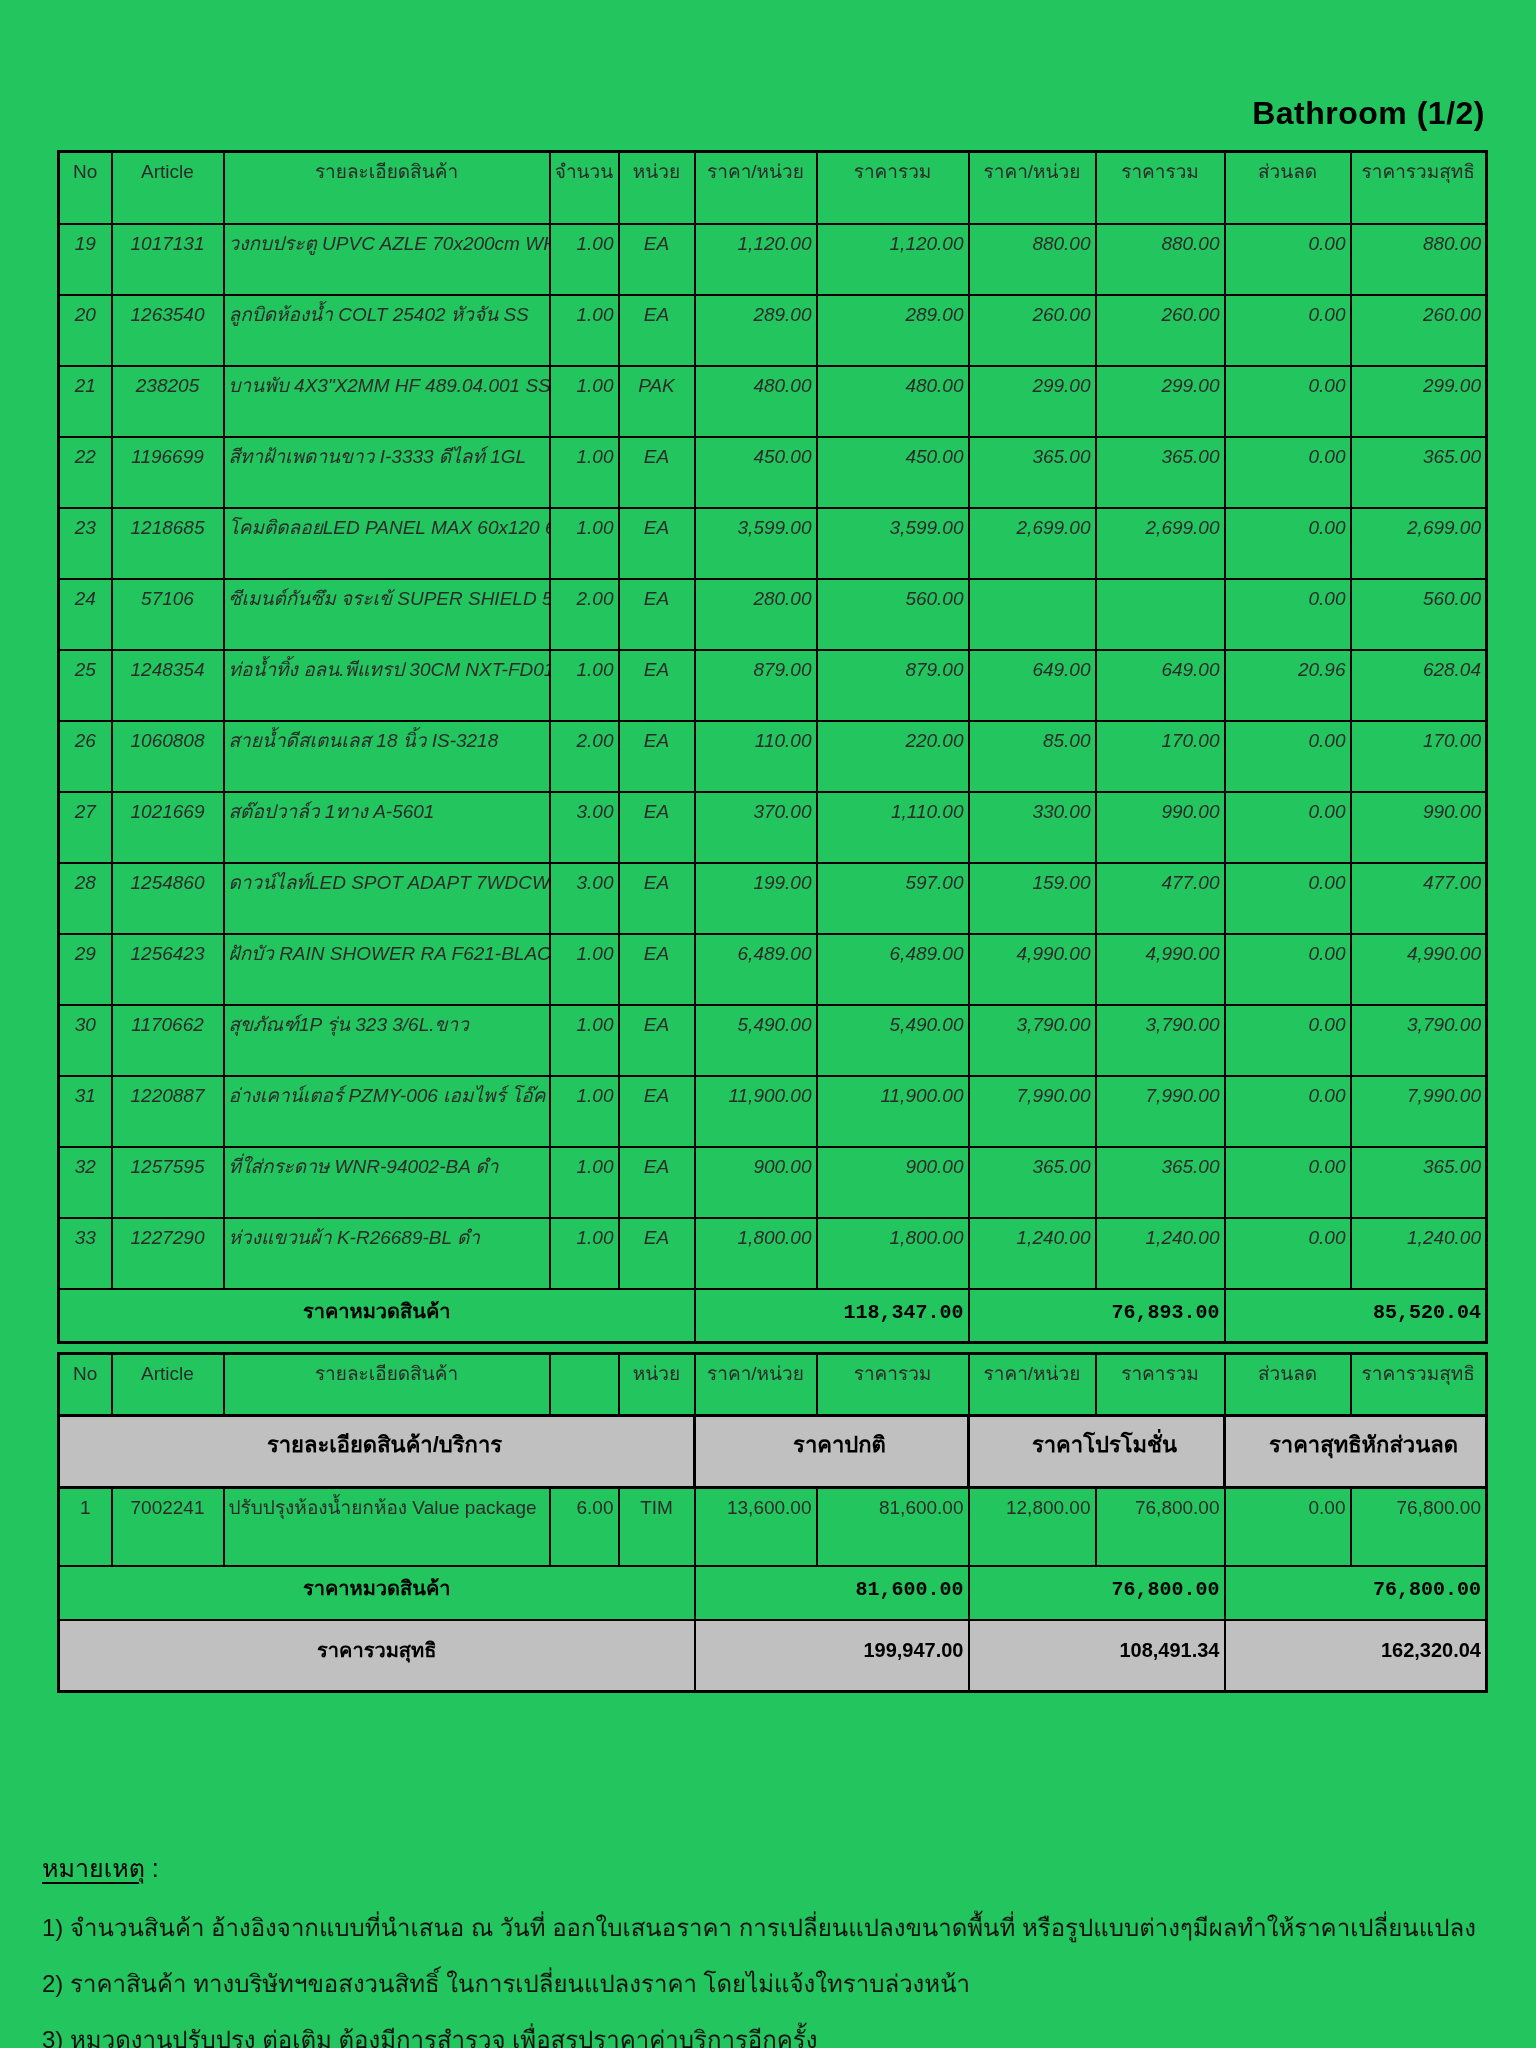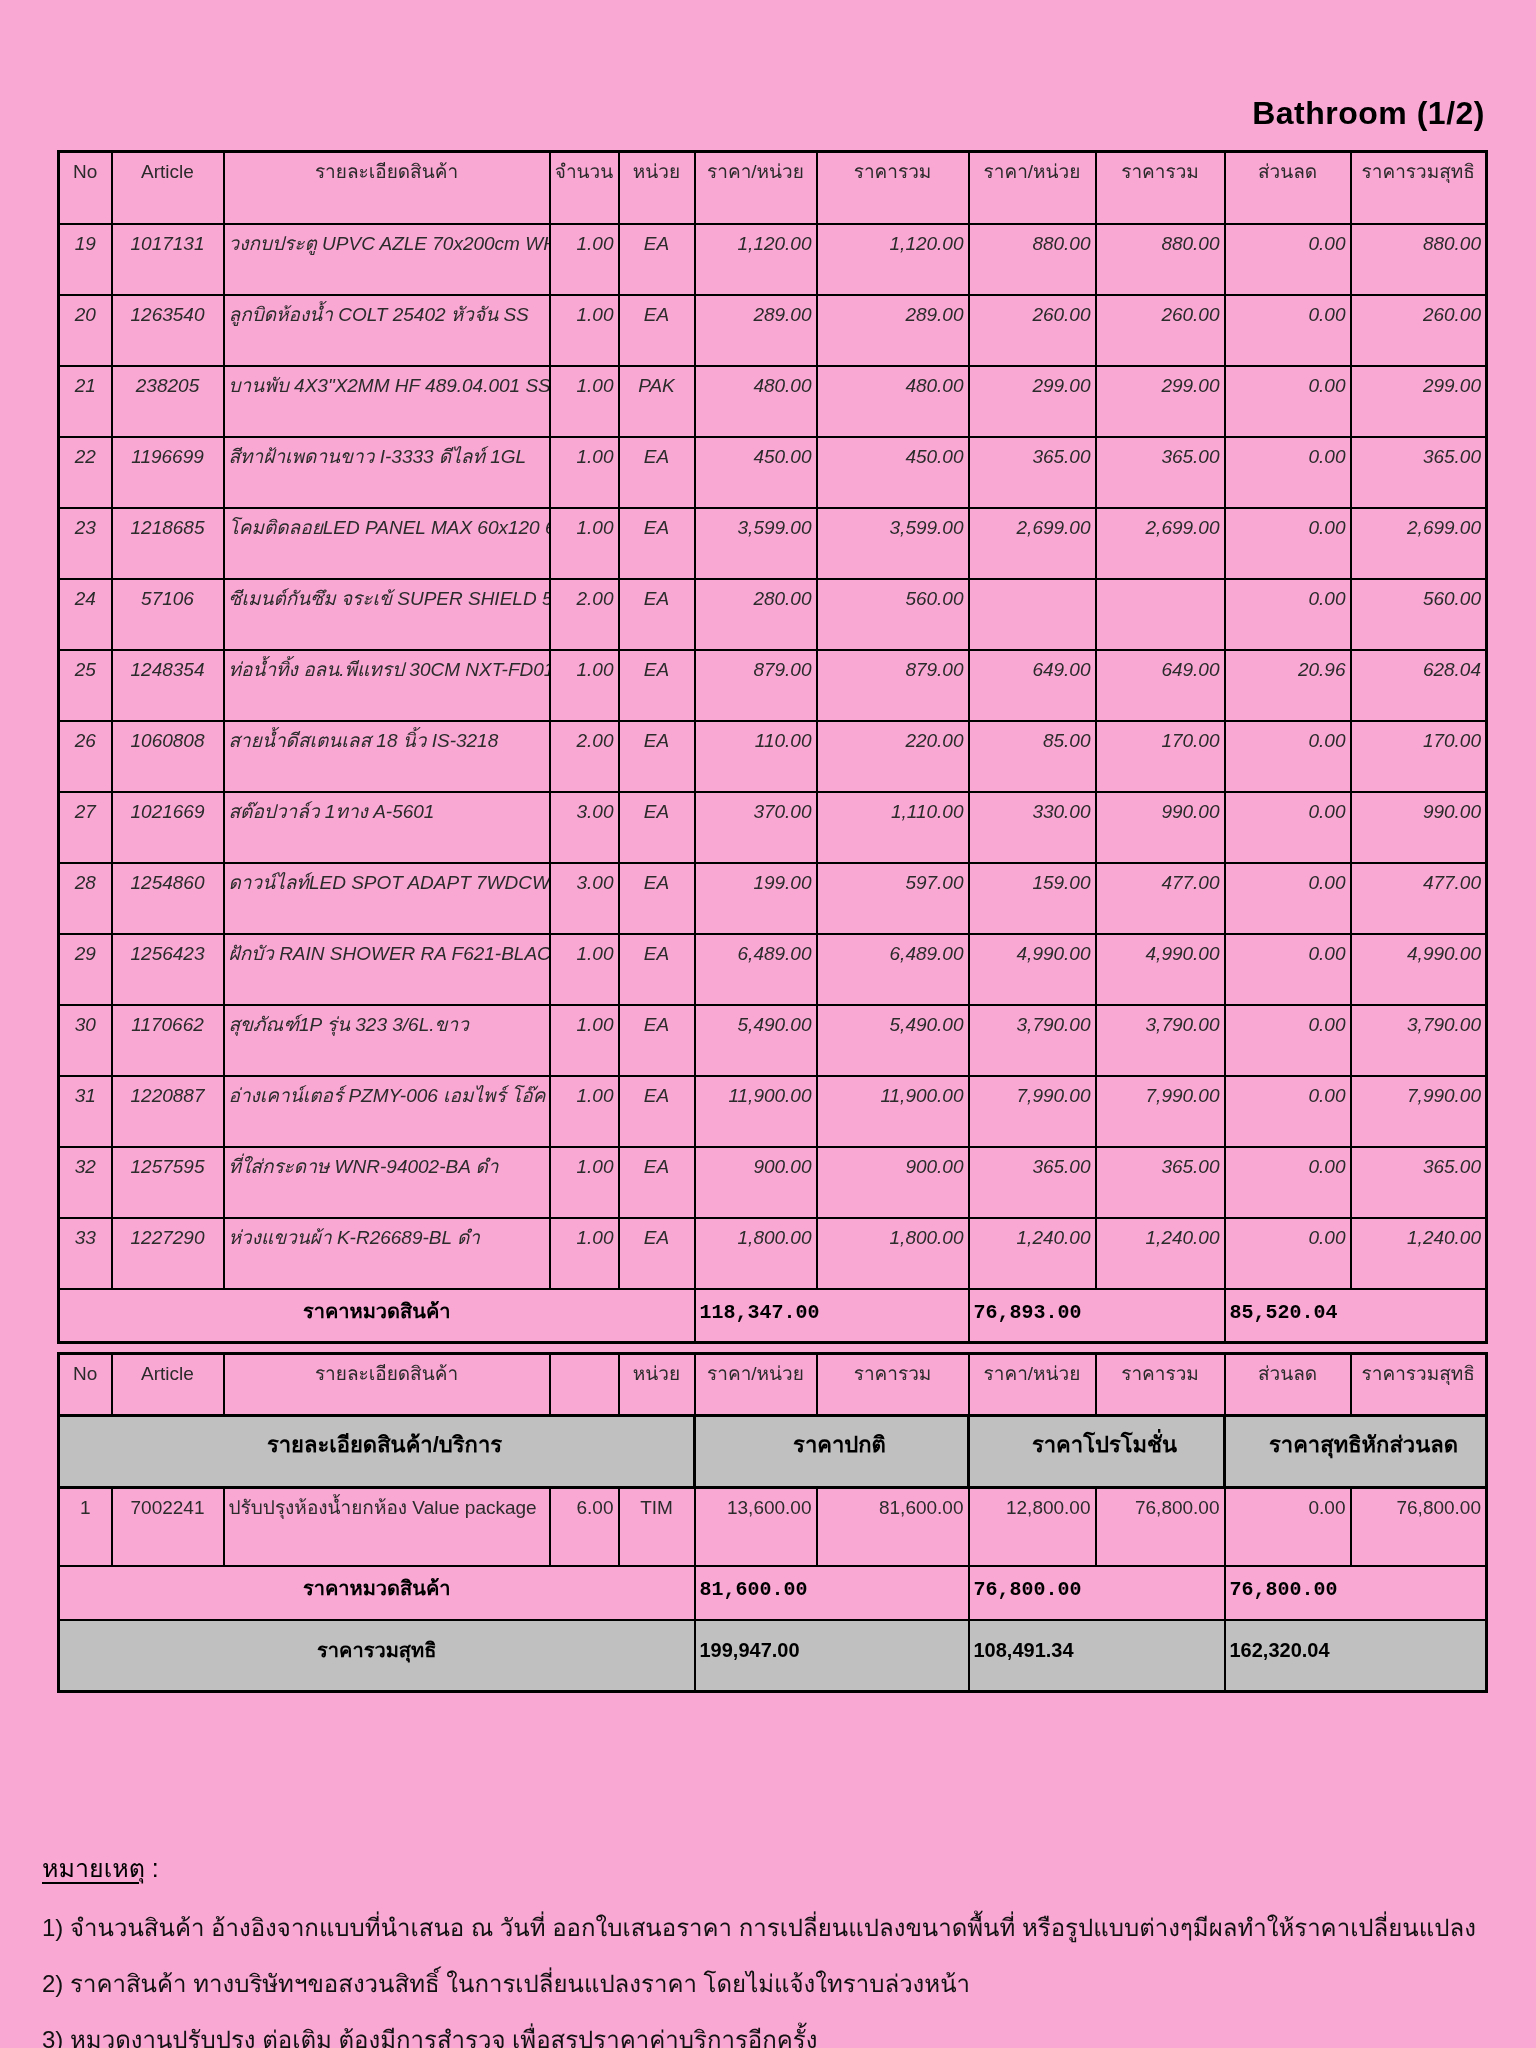--- a/index.html
+++ b/index.html
@@ -1,19 +1,19 @@
 <!DOCTYPE html>
 <html><head>
 <meta charset="utf-8">
 <style>
   html,body{margin:0;padding:0;background:#fff;}
   .page{
     position:relative;
     width:1536px;height:2048px;
-    background:#f9a8d4;
+    background:#22c55e;
     font-family:"Liberation Sans","DejaVu Sans",sans-serif;
     color:#000;
     overflow:hidden;
   }
   .title{
     position:absolute;
     top:95px;
     left:57px;
     width:1428px;
     text-align:right;
@@ -49,21 +49,21 @@
   #t2-head tr{height:62px;}
   #t2-body tr{height:78px;}
   .c0,.c1{text-align:center;}
   .c2{text-align:left;white-space:nowrap;font-size:18px;padding-left:6px;padding-right:2px;}
   .c3{text-align:right;padding-right:6px;}
   .c4{text-align:center;}
   .c5,.c6,.c7,.c8,.c9,.c10{text-align:right;padding-right:8px;}
   .subtotal-row{height:54px;}
   .subtotal-row td{font-weight:bold;color:#000;font-size:20px;padding-top:10px;font-family:Liberation Mono, monospace;}
   .sub-label{text-align:center;}
-  .num{text-align:left;padding-right:8px;}
+  .num{text-align:right;padding-right:8px;}
   .band{height:72px;}
   .band td{
     background:#c0c0c0;
     border-width:3px;
     font-weight:bold;
     font-size:22px;
     text-align:center;
     color:#000;
     padding-top:14px;
     padding-left:20px;

